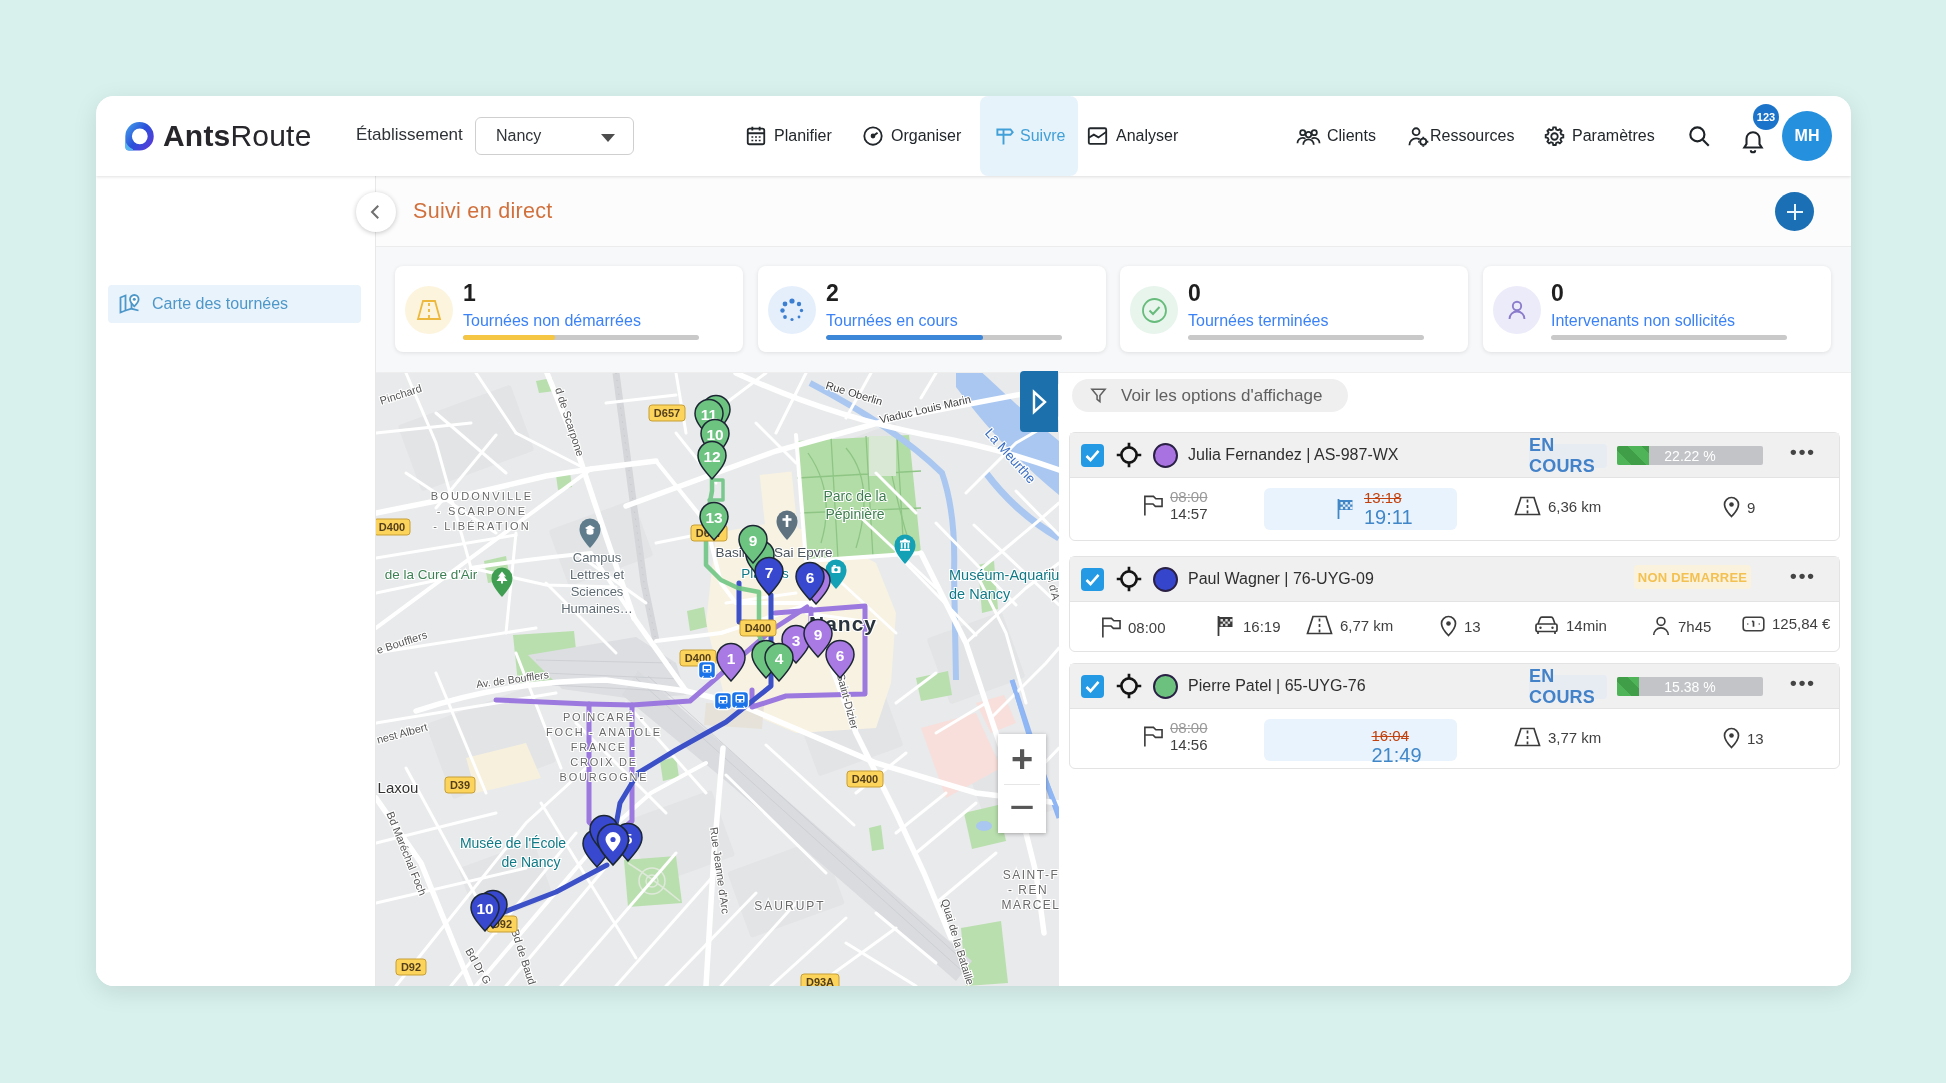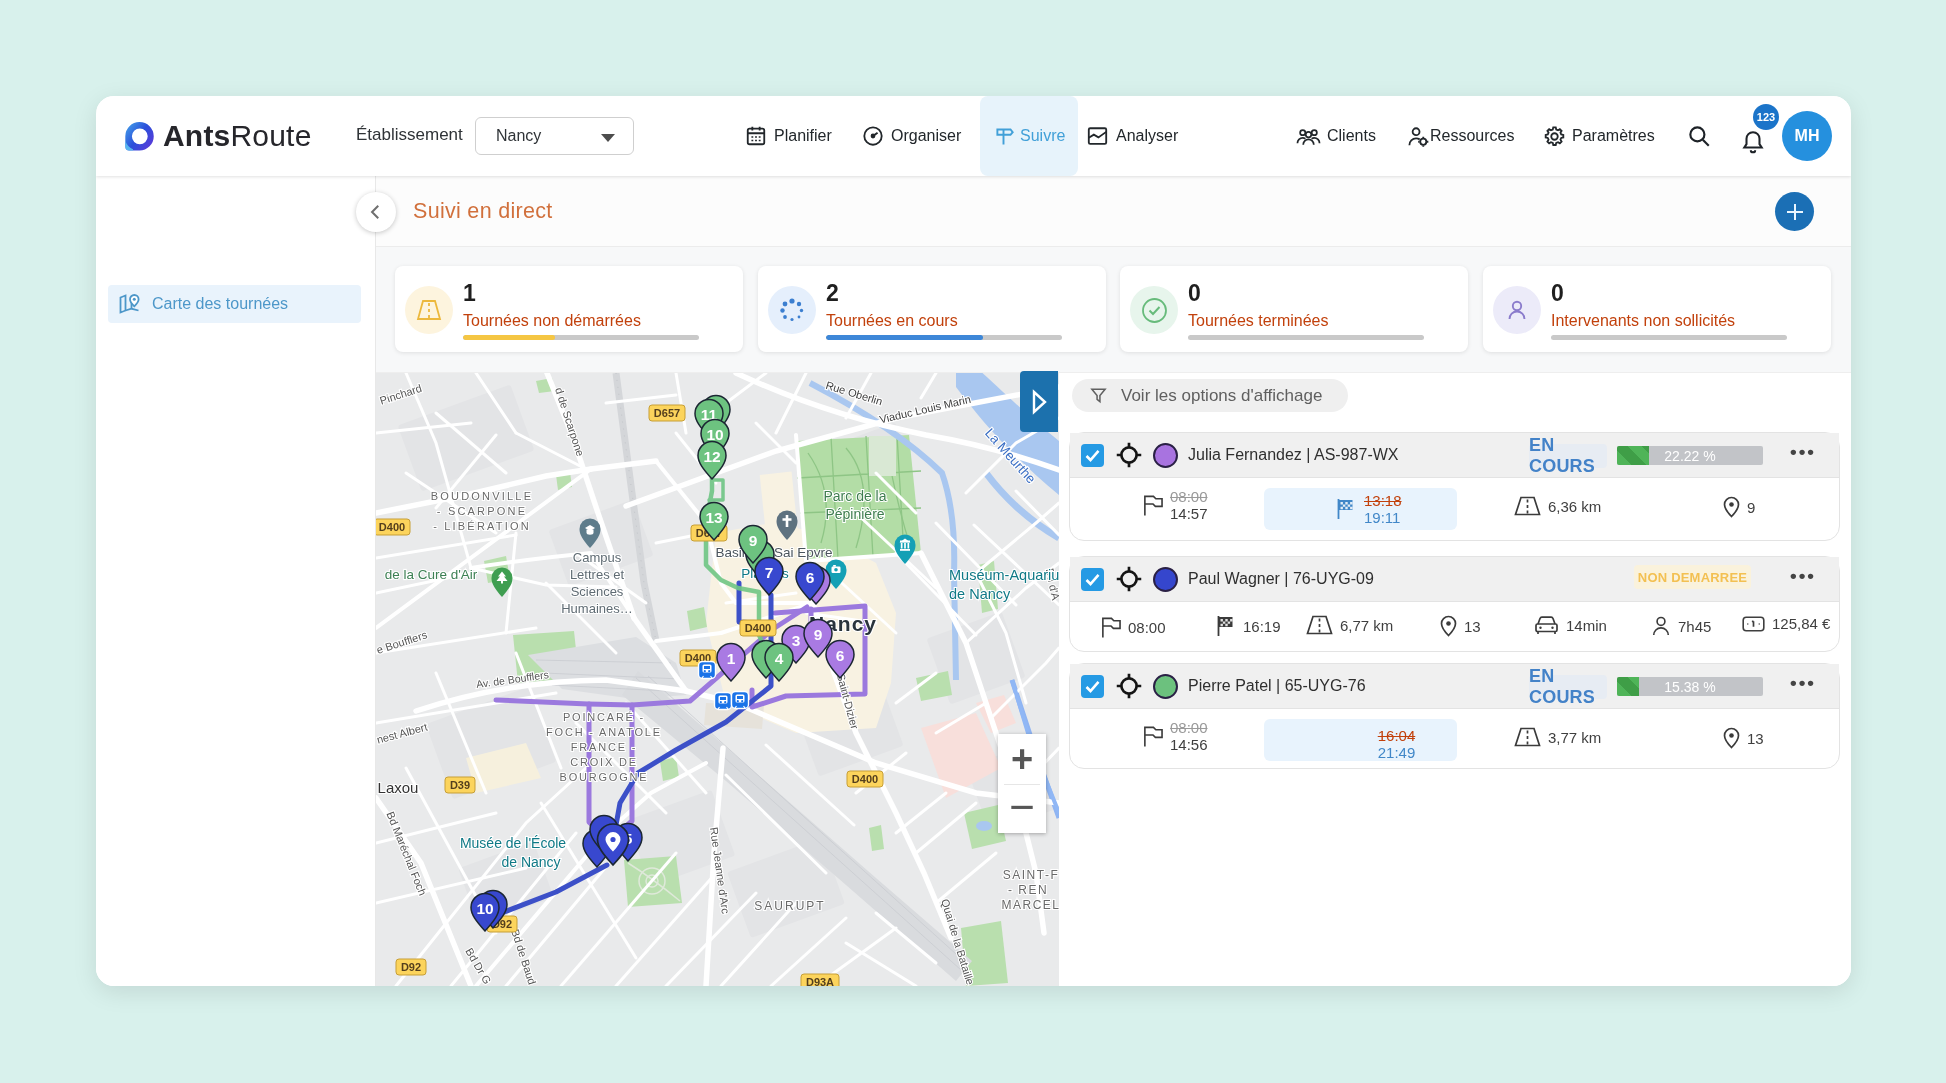--- a/index.html
+++ b/index.html
@@ -28,47 +28,47 @@
 
 .tbar { position:absolute; left:280px; top:80px; width:1475px; height:71px; background:#fcfcfc; border-bottom:1px solid #ececec; z-index:25; }
 .backbtn { position:absolute; left:-20px; top:16px; width:40px; height:40px; background:#fff; border-radius:50%; box-shadow:0 1px 5px rgba(0,0,0,.22); display:flex; align-items:center; justify-content:center; z-index:25; }
 .ttl { position:absolute; left:37px; top:23px; font-size:21.5px; color:#d1703c; letter-spacing:.3px; }
 .plusbtn { position:absolute; left:1399px; top:16px; width:39px; height:39px; border-radius:50%; background:#1b6fb5; color:#fff; display:flex; align-items:center; justify-content:center; }
 
 .stats { position:absolute; left:280px; top:151px; width:1475px; height:126px; background:#f7f8f9; border-bottom:1px solid #eeeeee; }
 .scard { position:absolute; top:19px; width:348px; height:86px; background:#fff; border-radius:8px; box-shadow:0 1px 4px rgba(0,0,0,.10); }
 .scirc { position:absolute; left:10px; top:20px; width:48px; height:48px; border-radius:50%; display:flex; align-items:center; justify-content:center; }
 .snum { position:absolute; left:68px; top:14px; font-size:23px; font-weight:700; color:#1f1f1f; }
-.slbl { position:absolute; left:68px; top:46px; font-size:16px; color:#c2410c; white-space:nowrap; }
+.slbl { position:absolute; left:68px; top:46px; font-size:16px; color:#3b82f6; white-space:nowrap; }
 .sbar { position:absolute; left:68px; top:69px; width:236px; height:5px; border-radius:3px; background:#c9c9c9; overflow:hidden; }
 .sbar i { display:block; height:5px; border-radius:3px; }
 
 .map { position:absolute; left:280px; top:277px; width:683px; height:613px; overflow:hidden; }
 
 .panel { position:absolute; left:963px; top:277px; width:792px; height:613px; background:#fff; }
 .pill { position:absolute; left:13px; top:6px; height:33px; background:#efefef; border-radius:17px; display:flex; align-items:center; padding:0 26px 0 18px; font-size:17px; color:#5f5f5f; gap:14px; }
-.drv { position:absolute; left:10px; width:771px; border:1px solid #e3e3e3; border-radius:15px; background:#fff; }
+.drv { position:absolute; left:10px; width:771px; border:1px solid #e3e3e3; border-radius:6px; background:#fff; }
 .dhead { height:45px; background:#f0f0f0; border-bottom:1px solid #e3e3e3; position:relative; display:flex; align-items:center; }
 .chk { width:23px; height:23px; background:#259ae4; border-radius:4px; margin-left:11px; display:flex; align-items:center; justify-content:center; }
 .aim { margin-left:11px; }
 .dot { width:25px; height:25px; border-radius:50%; margin-left:10px; border:2px solid #2a2045; }
 .dname { margin-left:10px; font-size:16px; color:#2f2f2f; }
 .encours { position:absolute; left:459px; top:11px; width:78px; height:24px; background:#e7ecf3; border-radius:4px; color:#4382c8; font-size:18px; font-weight:700; display:flex; align-items:center; justify-content:center; letter-spacing:.2px; }
 .pbar { position:absolute; left:547px; top:13px; width:146px; height:19px; background:#c2c4c8; color:#fff; font-size:14px; display:flex; align-items:center; justify-content:center; border-radius:2px; overflow:hidden; }
 .pfill { position:absolute; left:0; top:0; height:19px; background:repeating-linear-gradient(45deg,#4fb458 0 10px,#3f9e47 10px 21px); }
 .ptxt { position:relative; z-index:2; }
 .nondm { position:absolute; left:564px; top:8px; width:117px; height:24px; background:#faf2dc; border-radius:4px; color:#f3c052; font-size:13px; font-weight:700; display:flex; align-items:center; justify-content:center; letter-spacing:.2px; }
 .dots { position:absolute; left:720px; top:8px; font-size:19px; color:#444; letter-spacing:2px; font-weight:700; }
 .dbody { position:relative; }
 .cell { position:absolute; display:flex; align-items:center; gap:7px; font-size:15px; color:#3f3f3f; }
 .st { color:#9a9a9a; text-decoration:line-through; font-size:15px; }
 .t2 { color:#3f3f3f; font-size:15px; }
 .bluebox { position:absolute; background:#e8f3fd; border-radius:6px; display:flex; align-items:center; gap:8px; }
 .bt1 { color:#c2410c; text-decoration:line-through; font-size:15px; }
-.bt2 { color:#4187c8; font-size:15px; }
+.bt2 { color:#4187c8; font-size:20px; }
 </style>
 </head>
 <body>
 <div class="card">
 
   <div class="hdr">
     <div class="logo">
       <svg width="32" height="31" viewBox="0 0 32 31">
         <defs>
             <linearGradient id="lg1" x1="0.1" y1="0.2" x2="0.95" y2="0.85">

